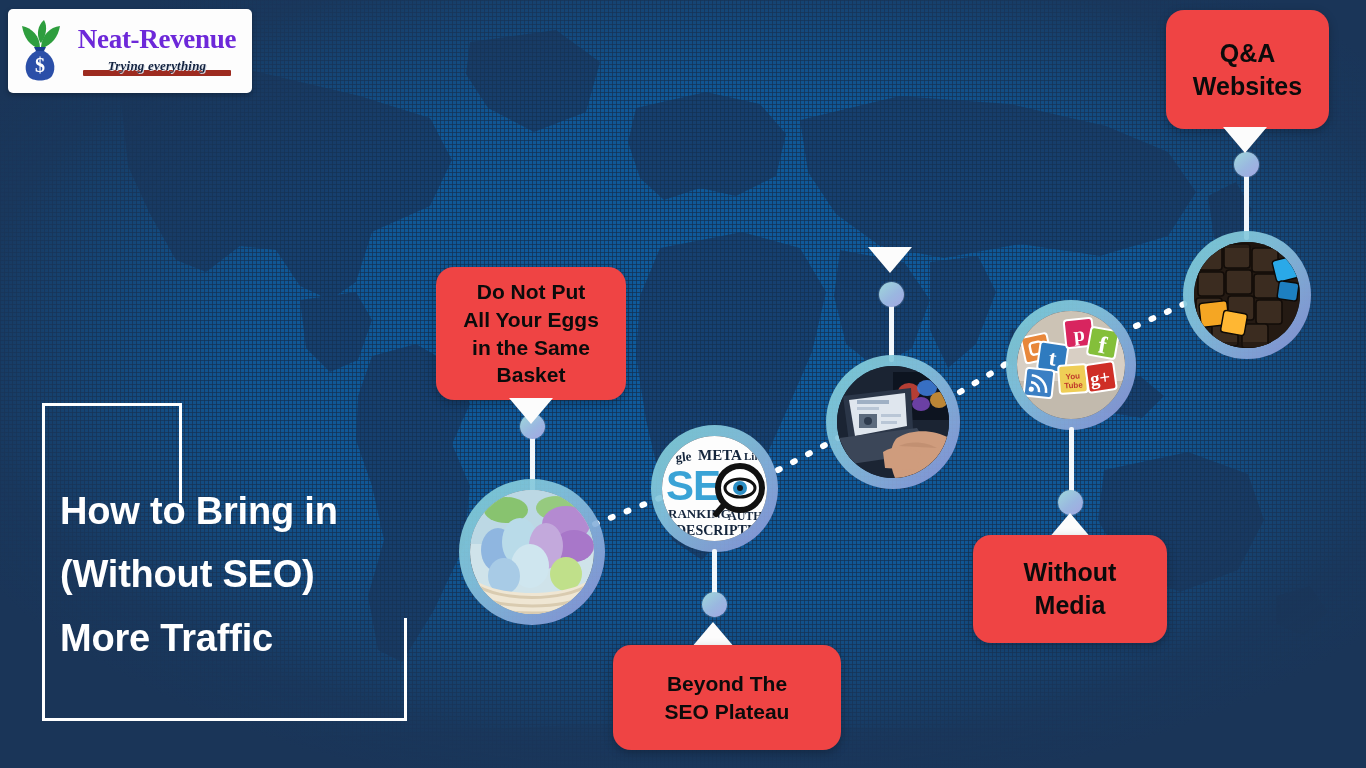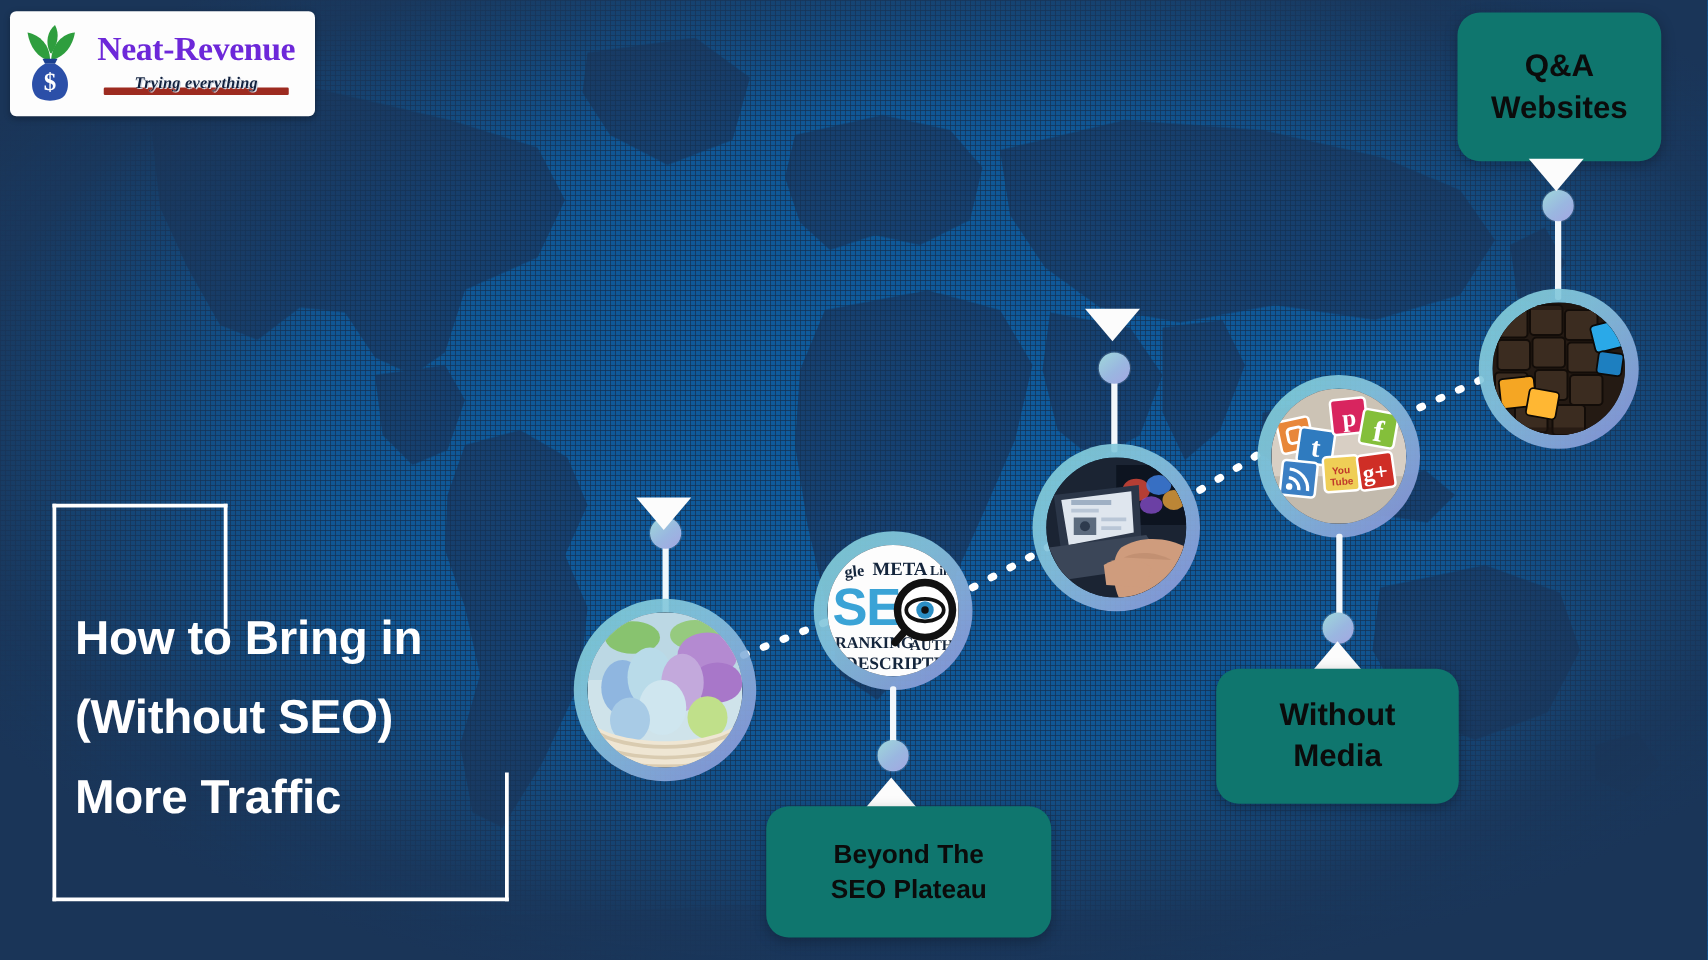--- a/index.html
+++ b/index.html
@@ -165,21 +165,21 @@
     background: linear-gradient(140deg, #9fd8da 0%, #9ab7e0 55%, #a3a6e2 100%);
     box-shadow: 0 0 0 1px rgba(255,255,255,0.12);
   }
 
   
   .dotpath { position: absolute; left: 0; top: 0; width: 1366px; height: 768px; pointer-events: none; }
 
   
   .callout {
     position: absolute;
-    background: #0f766e;
+    background: #ef4444;
     border-radius: 18px;
     box-shadow: 0 3px 10px rgba(0,0,0,0.25);
     display: flex;
     align-items: center;
     justify-content: center;
     text-align: center;
     color: #0b0b0b;
     font-weight: bold;
     line-height: 1.32;
     padding: 8px 10px;
@@ -309,20 +309,26 @@
           <path d="M2 88 C26 108 98 108 122 88 L122 124 L2 124 Z"></path>
         </g>
         <g stroke="#d9cbb0" stroke-width="3" fill="none">
           <path d="M4 94 C30 112 94 112 120 94"></path>
           <path d="M4 104 C30 120 94 120 120 104"></path>
           <path d="M4 114 C30 126 94 126 120 114"></path>
         </g>
       </svg>
     </div>
   </div>
+  <div class="callout" style="left:436px; top:267px; width:190px; height:133px; font-size:21px;">
+    <span class="ctext">Do Not Put
+All Your Eggs
+in the Same
+Basket</span>
+  </div>
   <div class="tail tail-down" style="left:509px; top:398px;"></div>
 
   <div class="node" style="left:651px; top:425px; width:127px; height:127px;">
     <div class="ring"></div>
     <div class="photo">
       <svg viewBox="0 0 105 105" xmlns="http://www.w3.org/2000/svg">
         <rect width="105" height="105" fill="#fdfdfd"></rect>
         <text x="14" y="26" font-family="Liberation Serif, serif" font-size="13" font-weight="bold" fill="#14253c" transform="rotate(-6 14 26)">gle</text>
         <text x="36" y="24" font-family="Liberation Serif, serif" font-size="15" font-weight="bold" fill="#14253c">META</text>
         <text x="82" y="24" font-family="Liberation Serif, serif" font-size="11" font-weight="bold" fill="#14253c">Lin</text>

